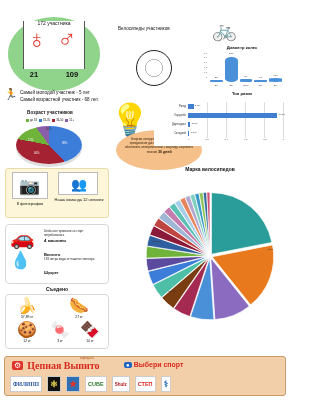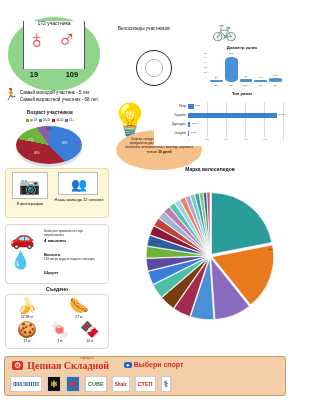--- a/index.html
+++ b/index.html
@@ -243,21 +243,21 @@
 
 <div class="page">
 
 
   <div class="green-circle"></div>
   <div class="count-box"></div>
   <div class="count-top-label">172 участника</div>
   <div class="fig fig-f">♁</div>
   <div class="fig fig-m">♂</div>
   <div class="count-nums">
-    <span>19</span>
+    <span>21</span>
     <span>109</span>
   </div>
 
   <div class="rider-icon">🏃</div>
   <div class="facts">
     <div>Самый молодой участник - 5 лет</div>
     <div>Самый возрастной участник - 68 лет.</div>
   </div>
 
   <div class="age-pie-title">Возраст участников</div>
@@ -451,21 +451,21 @@
     <div class="w">3 кг</div>
   </div>
   <div class="food" style="left:76px;top:322px;width:28px">
     <div class="g">🍫</div>
     <div class="w">10 кг</div>
   </div>
 
   <div class="sponsors"></div>
   <div class="sp-main">
     <span class="sp-logo-box">⚙</span>
-    <span class="sp-title">Цепная Складной</span>
+    <span class="sp-title">Цепная Выпито</span>
   </div>
   <div class="sp-url">cepnaya.ru</div>
   <div class="sp-second">
     <span class="b">●</span>
     <span class="t">Выбери спорт</span>
   </div>
   <div class="sp-row">
     <span class="sp-item">
         <span class="sp-txt" style="color:#1a4f9c;font-family:'Liberation Serif',serif">ФИЛИПП</span>
       </span>

